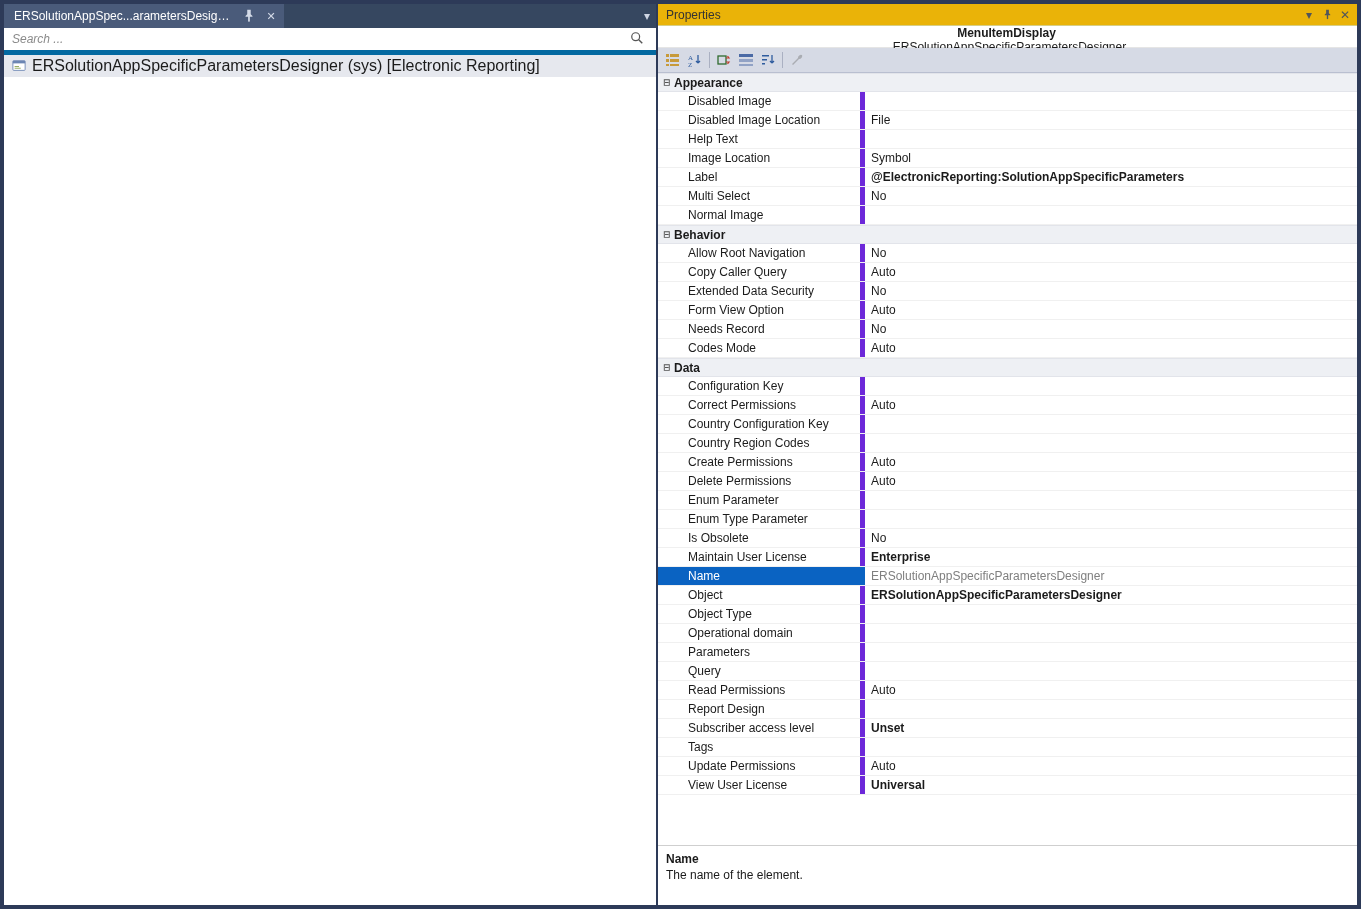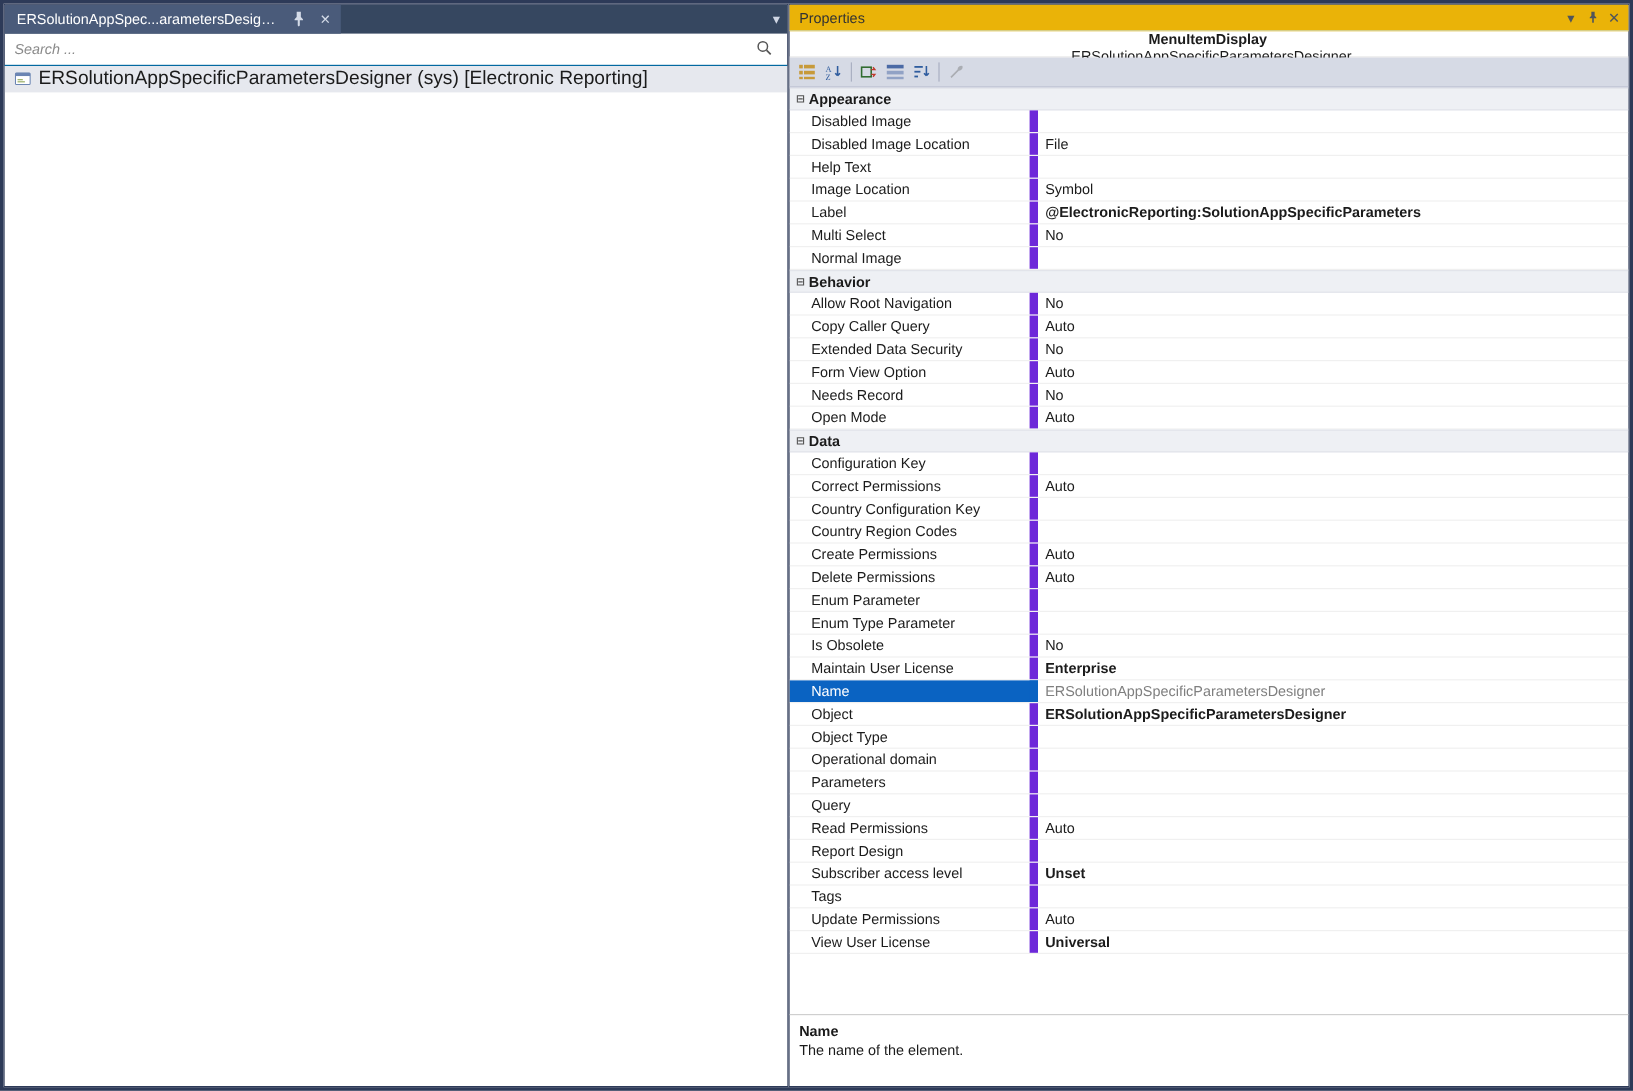--- a/index.html
+++ b/index.html
@@ -5,21 +5,21 @@
   * { box-sizing: border-box; margin: 0; padding: 0; }
   html, body { width: 1361px; height: 909px; font-family: "Segoe UI", Tahoma, sans-serif; font-size: 12px; color: #1b1b1b; }
   body { display:flex; background:#2d3a58; padding:3px; }
   
   .left-pane { width: 654px; background:#fff; border:1px solid #2d3a58; display:flex; flex-direction:column; }
   .doc-tabbar { height:24px; background:#364760; display:flex; align-items:stretch; position:relative; }
   .doc-tab { background:#4a5b7a; color:#fff; display:flex; align-items:center; padding:0 6px 0 10px; font-size:12px; gap:8px; max-width:280px; }
   .doc-tab .title { white-space:nowrap; overflow:hidden; text-overflow:ellipsis; }
   .pin-icon, .close-x { width:14px; height:14px; display:flex; align-items:center; justify-content:center; font-size:11px; color:#d4dbe8; cursor:pointer; }
   .tabbar-drop { width:18px; display:flex; align-items:center; justify-content:center; color:#cfd6e4; margin-left:auto; cursor:pointer; }
-  .search-row { height:27px; border-bottom:1px solid #0369a1; display:flex; align-items:center; padding:0 8px 0 8px; }
+  .search-row { height:27px; border-bottom:5px solid #0369a1; display:flex; align-items:center; padding:0 8px 0 8px; }
   .search-row input { flex:1; border:none; outline:none; font-size:12px; color:#333; background:transparent; }
   .search-row input::placeholder { color:#8a8a8a; font-style:italic; }
   .tree-area { flex:1; background:#fff; overflow:auto; }
   .tree-node { height:22px; display:flex; align-items:center; gap:6px; padding-left:8px; background:#e6e8ee; font-size:16px; }
   .node-icon { width:14px; height:14px; display:inline-block; }
   .node-icon svg { width:14px; height:14px; display:block; }
 
   
   .right-pane { flex:1; background:#fff; border:1px solid #2d3a58; display:flex; flex-direction:column; }
   .props-header { height:22px; background:#eab308; border-bottom:1px solid #d7ce86; display:flex; align-items:center; padding:0 4px 0 8px; }
@@ -32,21 +32,21 @@
   .prop-toolbar { height:25px; background:#d6dae5; border-bottom:1px solid #b9bfd0; display:flex; align-items:center; padding:0 4px; gap:0; }
   .tb-btn { width:22px; height:20px; display:flex; align-items:center; justify-content:center; cursor:pointer; }
   .tb-btn svg { width:16px; height:16px; display:block; }
   .tb-sep { width:1px; height:16px; background:#aab0c2; margin:0 3px; }
   .tb-btn.disabled { opacity:.45; cursor:default; }
 
   .grid { flex:1; overflow:auto; }
   .cat-row { height:19px; background:#eef0f4; border-top:1px solid #e2e4ea; border-bottom:1px solid #e2e4ea; display:flex; align-items:center; font-weight:bold; font-size:12px; padding-left:2px; }
   .cat-row .exp { width:14px; text-align:center; font-family:Consolas,monospace; font-size:11px; color:#555; cursor:pointer; }
   .prop-row { height:19px; display:flex; align-items:stretch; border-bottom:1px solid #f0f0f0; font-size:12px; }
-  .prop-row .pn { width:207px; padding-left:18px; display:flex; align-items:center; border-right:7px solid #6d28d9; white-space:nowrap; overflow:hidden; }
+  .prop-row .pn { width:207px; padding-left:30px; display:flex; align-items:center; border-right:5px solid #6d28d9; white-space:nowrap; overflow:hidden; }
   .prop-row .pv { flex:1; padding-left:6px; display:flex; align-items:center; white-space:nowrap; overflow:hidden; }
   .prop-row .pv.bold { font-weight:bold; }
   .prop-row.selected .pn { background:#0a63c2; color:#fff; border-right-color:#0a63c2; }
   .prop-row.selected .pv { color:#7f7f7f; }
   .desc-box { border-top:1px solid #cfcfcf; padding:6px 8px 10px; min-height:60px; }
   .desc-box .dn { font-weight:bold; margin-bottom:2px; }
 
   ::-webkit-scrollbar { width:12px; height:12px; }
   ::-webkit-scrollbar-thumb { background:#c6c9d1; }
 </style>
@@ -210,21 +210,21 @@
       </div>
       <div class="prop-row">
         <div class="pn">Form View Option</div>
         <div class="pv">Auto</div>
       </div>
       <div class="prop-row">
         <div class="pn">Needs Record</div>
         <div class="pv">No</div>
       </div>
       <div class="prop-row">
-        <div class="pn">Open Mode</div>
+        <div class="pn">Codes Mode</div>
         <div class="pv">Auto</div>
       </div>
       <div class="cat-row">
         <span class="exp">⊟</span>
         <span>Data</span>
       </div>
       <div class="prop-row">
         <div class="pn">Configuration Key</div>
         <div class="pv"></div>
       </div>

